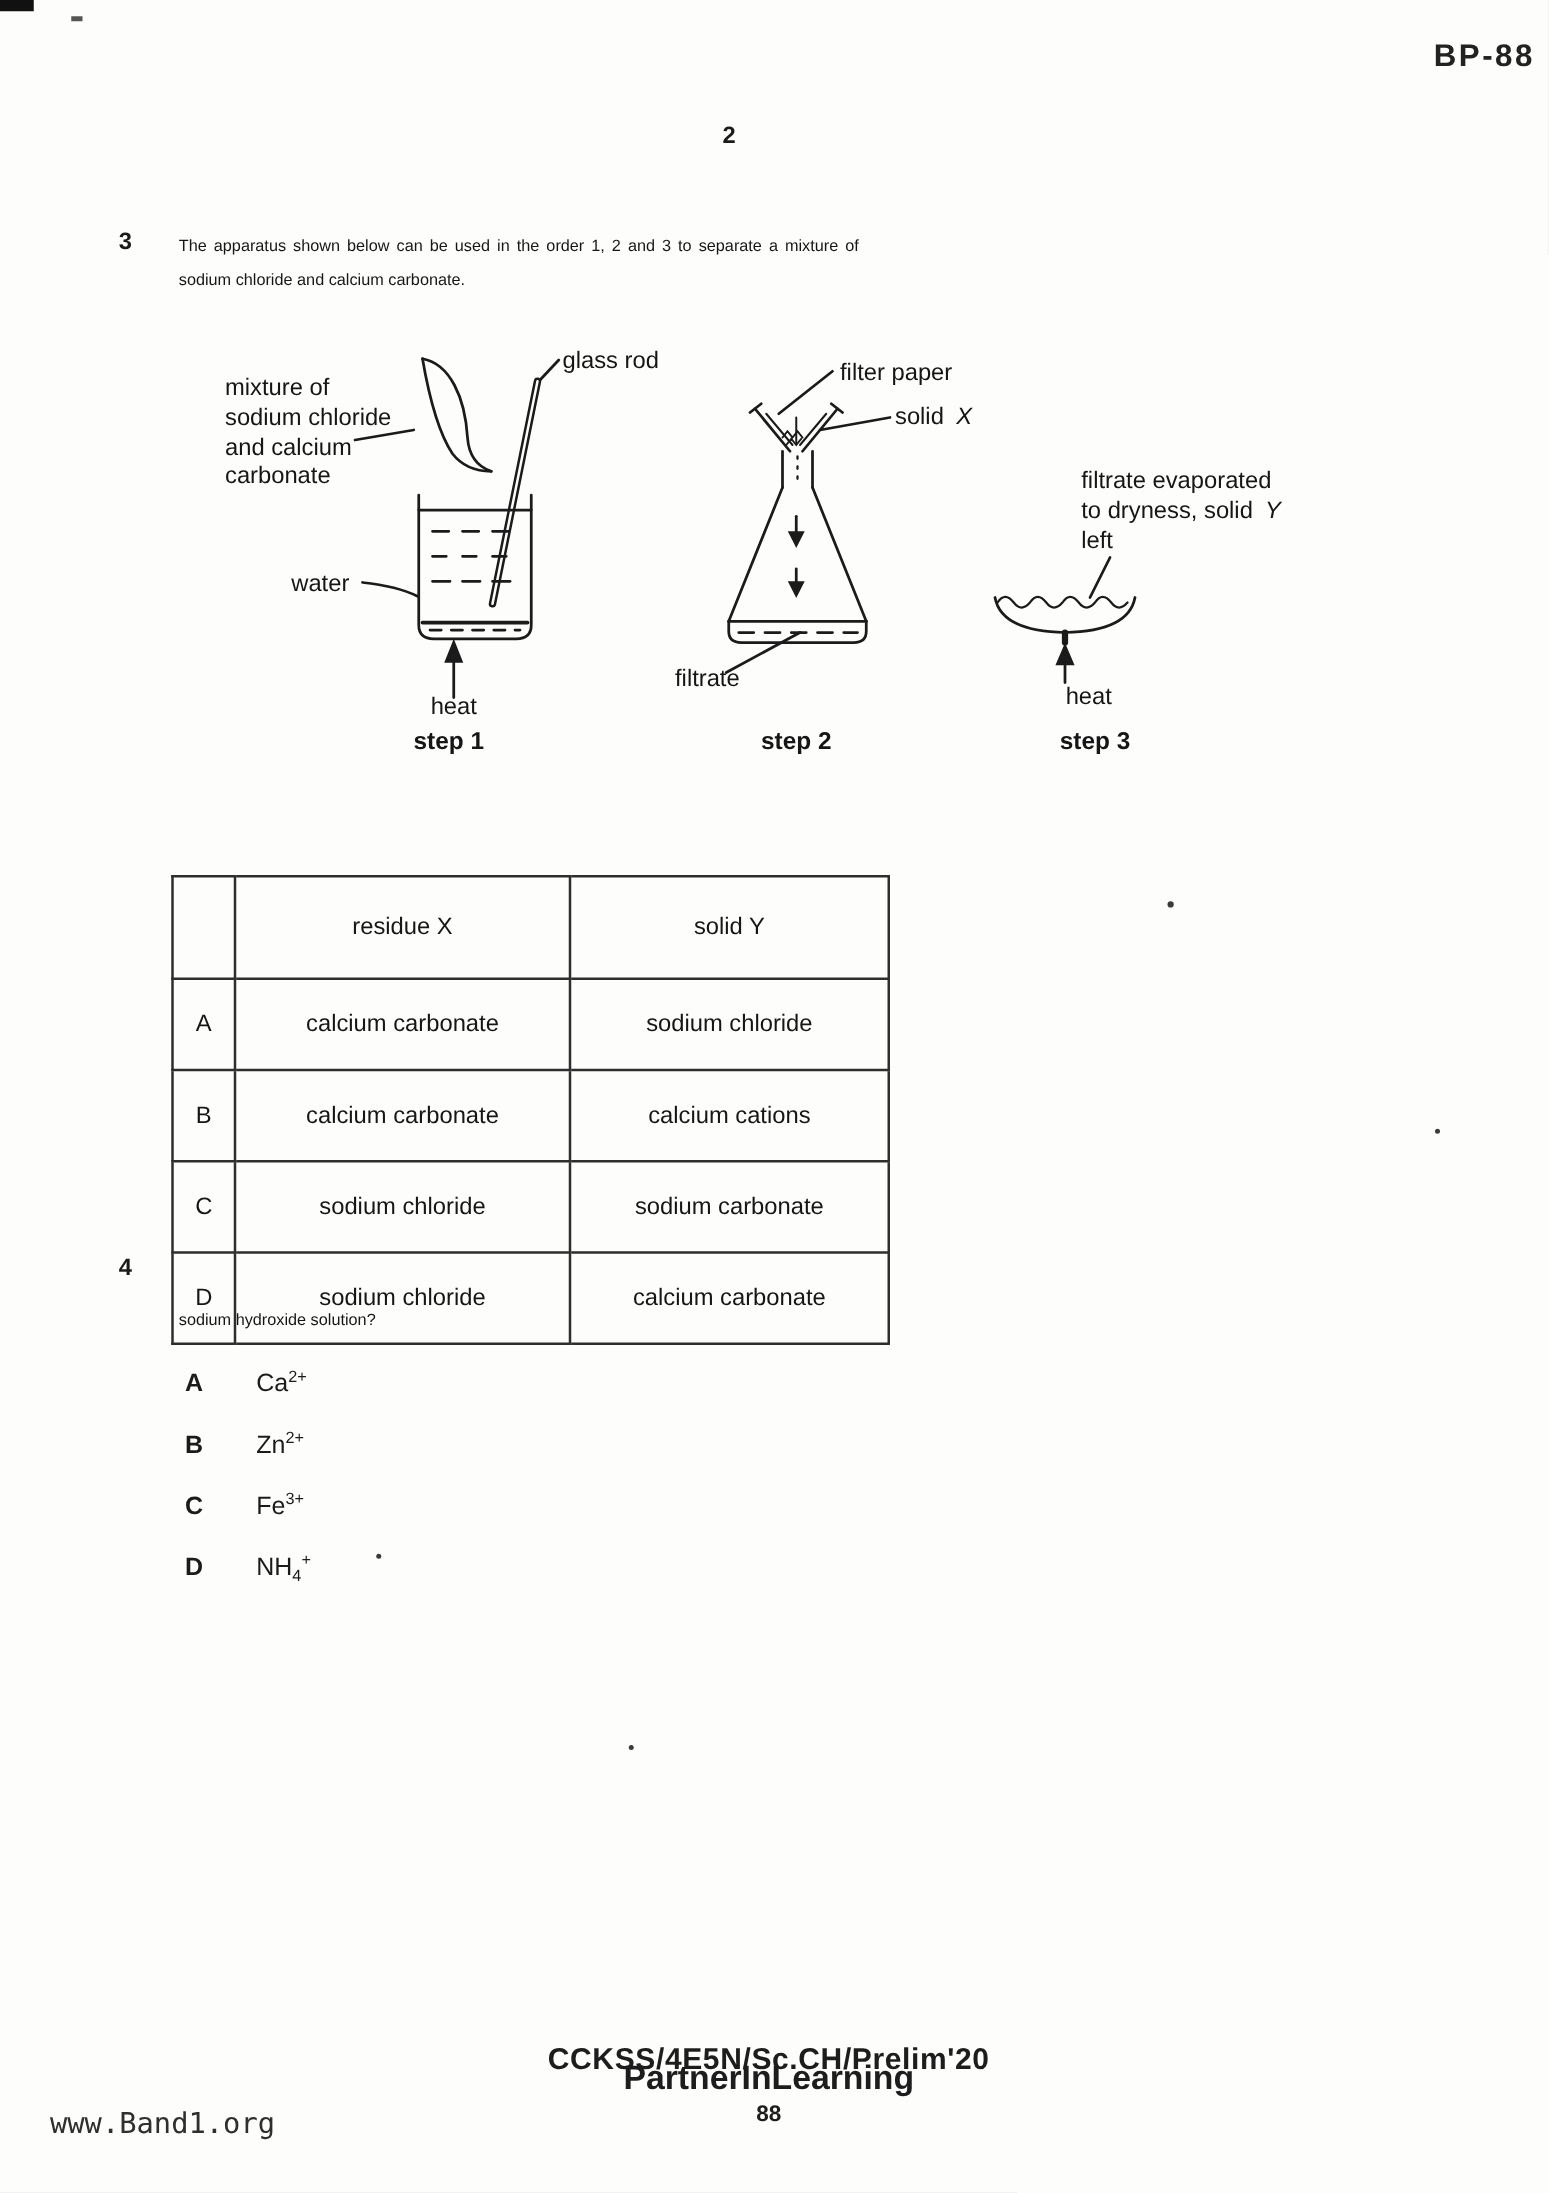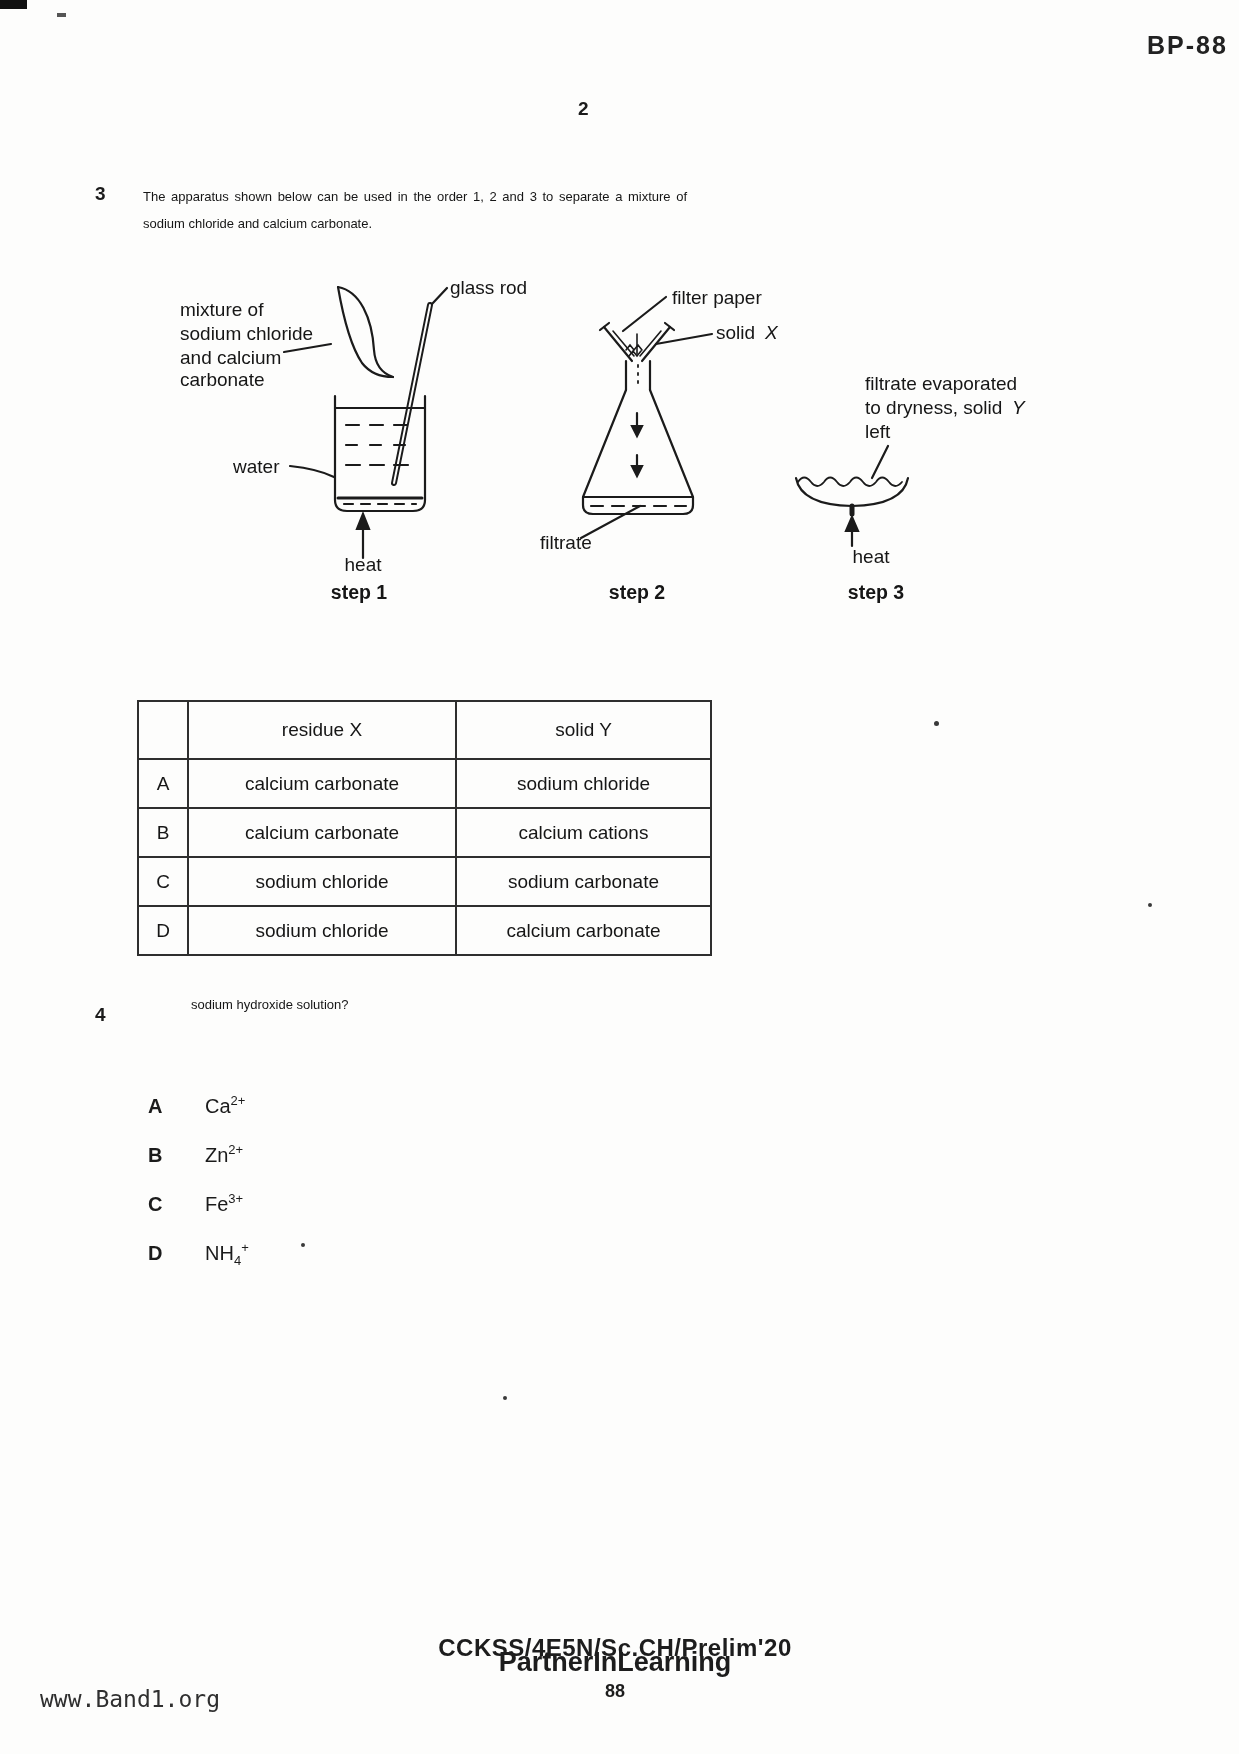--- a/index.html
+++ b/index.html
@@ -42,21 +42,21 @@
   svg .it{font-style:italic;}
   
   table.ans{
     border-collapse:collapse;
     table-layout:fixed;
     font-size:19px;color:#161616;
   }
   table.ans td,table.ans th{
     border:2px solid #2e2e2e;
     text-align:center;vertical-align:middle;
-    font-weight:400;padding:0;
+    font-weight:400;padding:12px;
   }
   table.ans th{height:56px;}
   table.ans td{height:47px;}
   td.opt-letter-cell{font-weight:700;}
   
   .opt-row{position:absolute;font-size:20px;}
   .opt-letter{font-weight:700;display:inline-block;width:57px;}
   .opt-formula sup{font-size:13px;vertical-align:super;}
   .opt-formula sub{font-size:13px;vertical-align:sub;}
   
@@ -202,21 +202,21 @@
     </tr>
     <tr>
       <td class="opt-letter-cell">D</td>
       <td>sodium chloride</td>
       <td>calcium carbonate</td>
     </tr>
   </tbody>
     </table>
 
   <div class="abs q-number" style="left:95px;top:1004px;">4</div>
-  <div class="abs q-text" style="left:143px;top:991px;width:910px;margin-left:48px;">sodium hydroxide solution?</div>
+  <div class="abs q-text" style="left:143px;top:1042px;width:910px;">sodium hydroxide solution?</div>
 
   <div class="opt-row" style="left:148px;top:1093px;">
     <span class="opt-letter">A</span><span class="opt-formula"><span>Ca</span><sub></sub><sup>2+</sup></span>
   </div>
   <div class="opt-row" style="left:148px;top:1142px;">
     <span class="opt-letter">B</span><span class="opt-formula"><span>Zn</span><sub></sub><sup>2+</sup></span>
   </div>
   <div class="opt-row" style="left:148px;top:1191px;">
     <span class="opt-letter">C</span><span class="opt-formula"><span>Fe</span><sub></sub><sup>3+</sup></span>
   </div>

